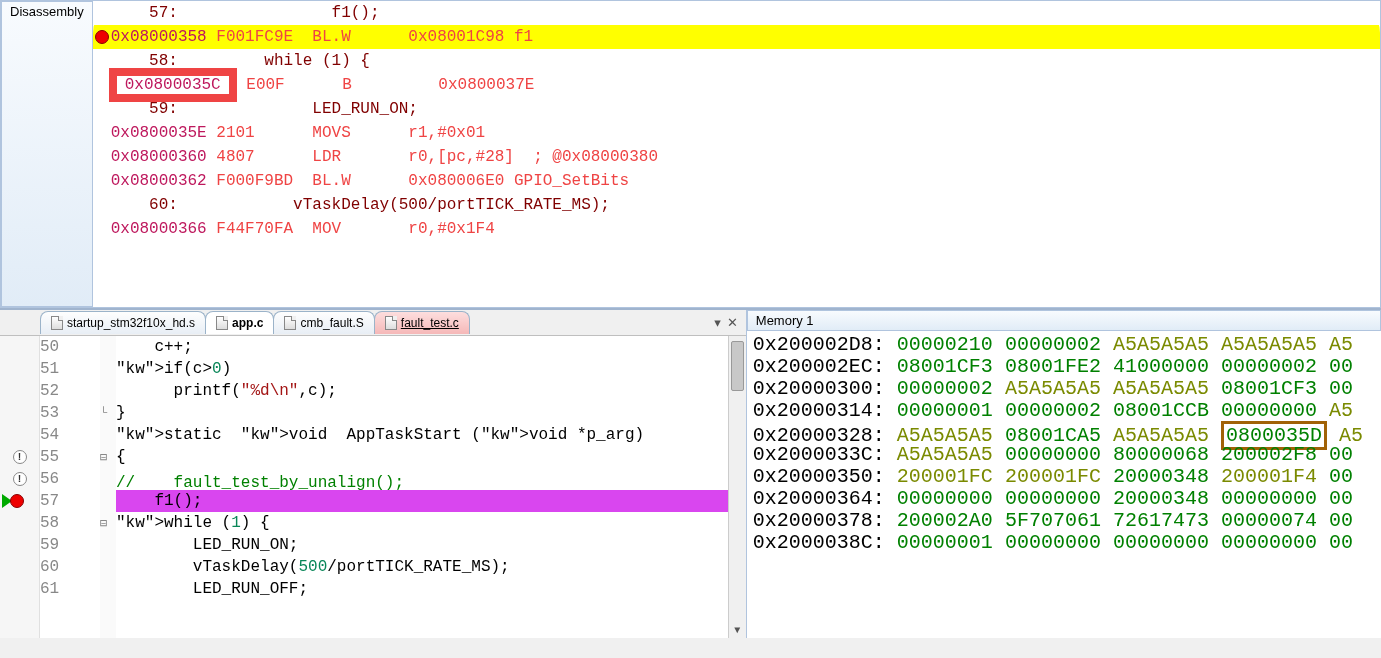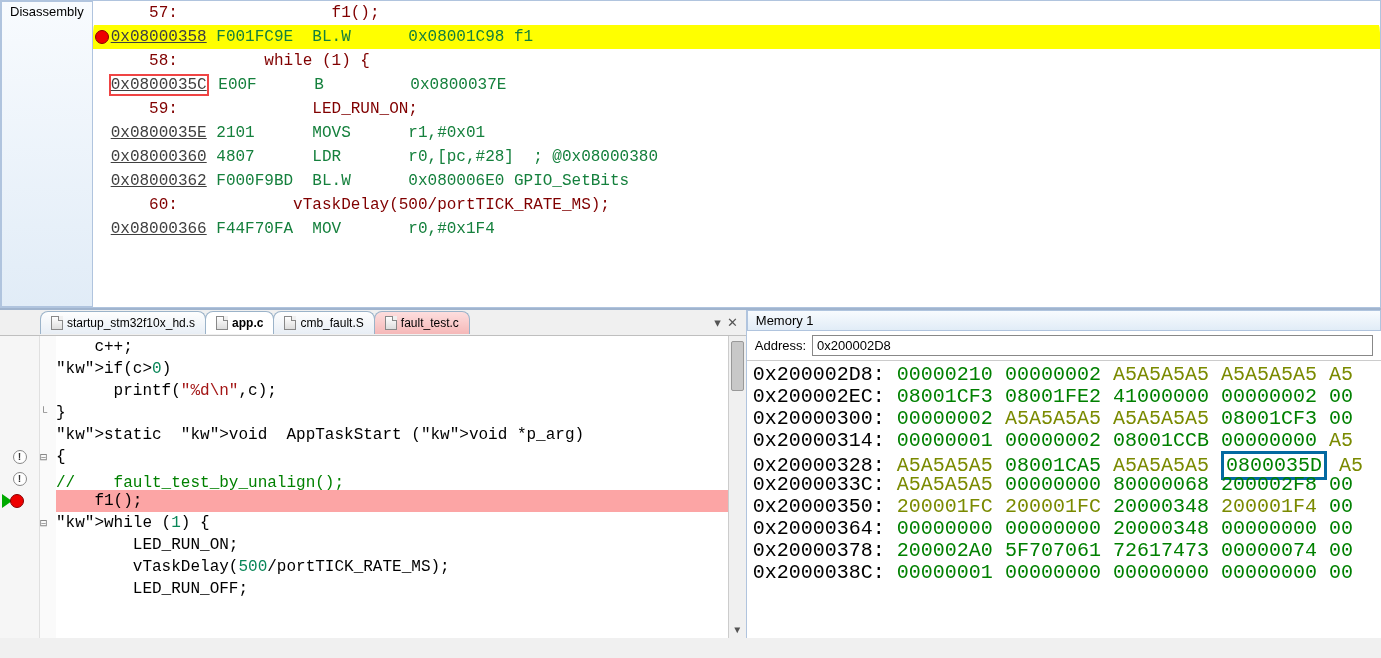--- a/index.html
+++ b/index.html
@@ -30,23 +30,23 @@
   overflow: hidden;
   position: relative;
   white-space: pre;
   border-radius: 32px;
 }
 .disasm-line { display: flex; align-items: center; height: 24px; }
 .gutter { width: 18px; display:inline-flex; align-items:center; justify-content:center; }
 .bp { width:14px; height:14px; border-radius:50%; background:#e00; border:1px solid #800; }
 .hl-yellow { background: #ffff00; }
 .src-text { color: #800000; }
-.code-addr { color: #404040; text-decoration: underline; }
-.code-text { color: #15803d; }
-.red-box { border: 2px solid #ef4444; padding: 0 0; display:inline-block; margin-left:-2px;}
+.code-addr { color: #be185d; }
+.code-text { color: #ef4444; }
+.red-box { border: 8px solid #ef4444; padding: 0 8px; display:inline-block; margin-left:-2px;}
 .scroll-area {
   height: 18px;
   background: #f0f0f0;
   border-top: 1px solid #ccc;
   position: relative;
 }
 .scroll-left-arrow {
   position:absolute; left:0; top:0; width:18px; height:18px;
   display:flex; align-items:center; justify-content:center;
   color:#555; font-size:11px;
@@ -76,40 +76,40 @@
   padding: 2px 10px;
   border: 1px solid #9bb3c9;
   border-bottom: none;
   background: linear-gradient(#fefefe,#e8eef5);
   border-radius: 8px 8px 0 0;
   margin-right: -1px;
   font-size: 12px;
   height: 23px;
 }
 .tab.active { background:#fff; font-weight:bold; }
-.tab.red { background: linear-gradient(#fddede,#f5b8b8); }
+.tab.red { background: linear-gradient(#fddede,#f5b8b8); text-decoration: underline; }
 .tab-icon { width:12px; height:14px; background:linear-gradient(#fff,#ddd); border:1px solid #888; position:relative; }
 .tab-icon.c::after { content:''; position:absolute; right:-1px; top:-1px; width:4px; height:4px; background:#f0f0f0; border-left:1px solid #888; border-bottom:1px solid #888; }
 .tab-controls { margin-left:auto; display:flex; gap:6px; padding-right:8px; color:#555;}
 .tab-controls span { cursor:pointer; }
 
 .code-body {
   flex:1;
   display:flex;
   font-family: Consolas, "Courier New", monospace;
   font-size: 16px;
   overflow:hidden;
   position:relative;
 }
 .margin-col { width: 40px; background:#f6f6f6; border-right:1px solid #e0e0e0; }
 .lineno-col { width: 60px; text-align:right; color:#888; padding-right:8px; }
 .fold-col { width: 16px; background:#fafafa; color:#888; text-align:center; font-size:12px;}
 .code-col { flex:1; white-space:pre; }
 .code-row { height:22px; display:flex; align-items:center;}
-.code-row.current { background: #fca5a5; }
+.code-row.current { background: #d946ef; }
 .margin-mark { display:inline-flex; width:100%; justify-content:center; align-items:center; height:22px;}
 .warn-mark { width:14px; height:14px; border:1px solid #888; border-radius:50%; display:flex; align-items:center; justify-content:center; font-size:10px; font-weight:bold; color:#333; background:#fff;}
 .run-mark { position:relative; }
 .run-arrow { width:0; height:0; border-top:7px solid transparent; border-bottom:7px solid transparent; border-left:10px solid #0a0; position:absolute; left:2px;}
 .run-bp { width:14px; height:14px; border-radius:50%; background:#e00; border:1px solid #800; position:absolute; left:10px;}
 .str { color:#a31515;}
 .num { color:#098658;}
 .cmt { color:#008000;margin-top:7px;}
 
 .vscroll { width:18px; background:#f0f0f0; border-left:1px solid #ccc; position:relative;}
@@ -130,21 +130,21 @@
   font-family: Consolas, "Courier New", monospace;
   font-size:20px;
   padding: 2px 6px;
   white-space:pre;
   overflow:hidden;
 }
 .mem-row { height:22px; }
 .mem-addr { color:#000; }
 .mem-val { color:#7a8a00; }
 .mem-val.green { color:#008000; }
-.mem-red-box { border:3px solid #0369a1; padding: 0 2px; display:inline-block; }
+.mem-red-box { border:3px solid #a16207; padding: 0 2px; display:inline-block; }
 </style>
 </head>
 <body>
 
 <div class="disassembly">
   <div class="panel-title">Disassembly</div>
   <div class="disasm-body" id="disasm-body"><div class="disasm-line"><span class="gutter"></span><span class="src-text">    57:                f1();</span></div><div class="disasm-line hl-yellow"><span class="gutter"><span class="bp"></span></span><span class="code-addr">0x08000358</span><span class="code-text"> F001FC9E  BL.W      0x08001C98 f1</span></div><div class="disasm-line"><span class="gutter"></span><span class="src-text">    58:         while (1) {</span></div><div class="disasm-line"><span class="gutter"></span><span class="code-addr red-box">0x0800035C</span><span class="code-text"> E00F      B         0x0800037E</span></div><div class="disasm-line"><span class="gutter"></span><span class="src-text">    59:              LED_RUN_ON;</span></div><div class="disasm-line"><span class="gutter"></span><span class="code-addr">0x0800035E</span><span class="code-text"> 2101      MOVS      r1,#0x01</span></div><div class="disasm-line"><span class="gutter"></span><span class="code-addr">0x08000360</span><span class="code-text"> 4807      LDR       r0,[pc,#28]  ; @0x08000380</span></div><div class="disasm-line"><span class="gutter"></span><span class="code-addr">0x08000362</span><span class="code-text"> F000F9BD  BL.W      0x080006E0 GPIO_SetBits</span></div><div class="disasm-line"><span class="gutter"></span><span class="src-text">    60:            vTaskDelay(500/portTICK_RATE_MS);</span></div><div class="disasm-line"><span class="gutter"></span><span class="code-addr">0x08000366</span><span class="code-text"> F44F70FA  MOV       r0,#0x1F4</span></div></div>
   <div class="scroll-area">
     <div class="scroll-left-arrow">◄</div>
   </div>
@@ -212,20 +212,34 @@
           </div>
           <div class="code-row">
             <div class="margin-mark"></div>
           </div>
           <div class="code-row">
             <div class="margin-mark"></div>
           </div>
           <div class="code-row">
             <div class="margin-mark"></div>
           </div>
+        </div>
+      <div class="lineno-col" id="lineno-col">
+          <div class="code-row">50</div>
+          <div class="code-row">51</div>
+          <div class="code-row">52</div>
+          <div class="code-row">53</div>
+          <div class="code-row">54</div>
+          <div class="code-row">55</div>
+          <div class="code-row">56</div>
+          <div class="code-row">57</div>
+          <div class="code-row">58</div>
+          <div class="code-row">59</div>
+          <div class="code-row">60</div>
+          <div class="code-row">61</div>
         </div>
       <div class="fold-col" id="fold-col">
           <div class="code-row"></div>
           <div class="code-row"></div>
           <div class="code-row"></div>
           <div class="code-row">└</div>
           <div class="code-row"></div>
           <div class="code-row">⊟</div>
           <div class="code-row"></div>
           <div class="code-row"></div>
@@ -237,19 +251,15 @@
       <div class="code-col" id="code-col"><div class="code-row">    c++;</div><div class="code-row">    <span class="&lt;span">"kw"</span>&gt;if(c&gt;<span class="num">0</span>)</div><div class="code-row">      printf(<span class="str">"%d\n"</span>,c);</div><div class="code-row">}</div><div class="code-row"><span class="&lt;span">"kw"</span>&gt;static  <span class="&lt;span">"kw"</span>&gt;void  AppTaskStart (<span class="&lt;span">"kw"</span>&gt;void *p_arg)</div><div class="code-row">{</div><div class="code-row"><span class="cmt">//    fault_test_by_unalign();</span></div><div class="code-row current">    f1();</div><div class="code-row">    <span class="&lt;span">"kw"</span>&gt;while (<span class="num">1</span>) {</div><div class="code-row">        LED_RUN_ON;</div><div class="code-row">        vTaskDelay(<span class="num">500</span>/portTICK_RATE_MS);</div><div class="code-row">        LED_RUN_OFF;</div></div>
       <div class="vscroll">
         <div class="arrow up">▲</div>
         <div class="thumb"></div>
         <div class="arrow down">▼</div>
       </div>
     </div>
   </div>
   <div class="memory-pane">
     <div class="panel-title">Memory 1</div>
-    <div class="addr-bar">
-      <span>Address:</span>
-      <input class="addr-input" value="0x200002D8" style="">
-    </div>
     <div class="mem-body" id="mem-body"><div class="mem-row"><span class="mem-addr">0x200002D8:</span> <span class="mem-val green">00000210</span> <span class="mem-val green">00000002</span> <span class="mem-val">A5A5A5A5</span> <span class="mem-val">A5A5A5A5</span> <span class="mem-val">A5</span> </div><div class="mem-row"><span class="mem-addr">0x200002EC:</span> <span class="mem-val green">08001CF3</span> <span class="mem-val green">08001FE2</span> <span class="mem-val green">41000000</span> <span class="mem-val green">00000002</span> <span class="mem-val green">00</span> </div><div class="mem-row"><span class="mem-addr">0x20000300:</span> <span class="mem-val green">00000002</span> <span class="mem-val">A5A5A5A5</span> <span class="mem-val">A5A5A5A5</span> <span class="mem-val green">08001CF3</span> <span class="mem-val green">00</span> </div><div class="mem-row"><span class="mem-addr">0x20000314:</span> <span class="mem-val green">00000001</span> <span class="mem-val green">00000002</span> <span class="mem-val green">08001CCB</span> <span class="mem-val green">00000000</span> <span class="mem-val">A5</span> </div><div class="mem-row"><span class="mem-addr">0x20000328:</span> <span class="mem-val">A5A5A5A5</span> <span class="mem-val green">08001CA5</span> <span class="mem-val">A5A5A5A5</span> <span class="mem-red-box mem-val green">0800035D</span> <span class="mem-val">A5</span> </div><div class="mem-row"><span class="mem-addr">0x2000033C:</span> <span class="mem-val">A5A5A5A5</span> <span class="mem-val green">00000000</span> <span class="mem-val green">80000068</span> <span class="mem-val green">200002F8</span> <span class="mem-val green">00</span> </div><div class="mem-row"><span class="mem-addr">0x20000350:</span> <span class="mem-val">200001FC</span> <span class="mem-val">200001FC</span> <span class="mem-val green">20000348</span> <span class="mem-val">200001F4</span> <span class="mem-val green">00</span> </div><div class="mem-row"><span class="mem-addr">0x20000364:</span> <span class="mem-val green">00000000</span> <span class="mem-val green">00000000</span> <span class="mem-val green">20000348</span> <span class="mem-val green">00000000</span> <span class="mem-val green">00</span> </div><div class="mem-row"><span class="mem-addr">0x20000378:</span> <span class="mem-val green">200002A0</span> <span class="mem-val green">5F707061</span> <span class="mem-val green">72617473</span> <span class="mem-val green">00000074</span> <span class="mem-val green">00</span> </div><div class="mem-row"><span class="mem-addr">0x2000038C:</span> <span class="mem-val green">00000001</span> <span class="mem-val green">00000000</span> <span class="mem-val green">00000000</span> <span class="mem-val green">00000000</span> <span class="mem-val green">00</span> </div></div>
   </div>
 </div>
 
 </body></html>

